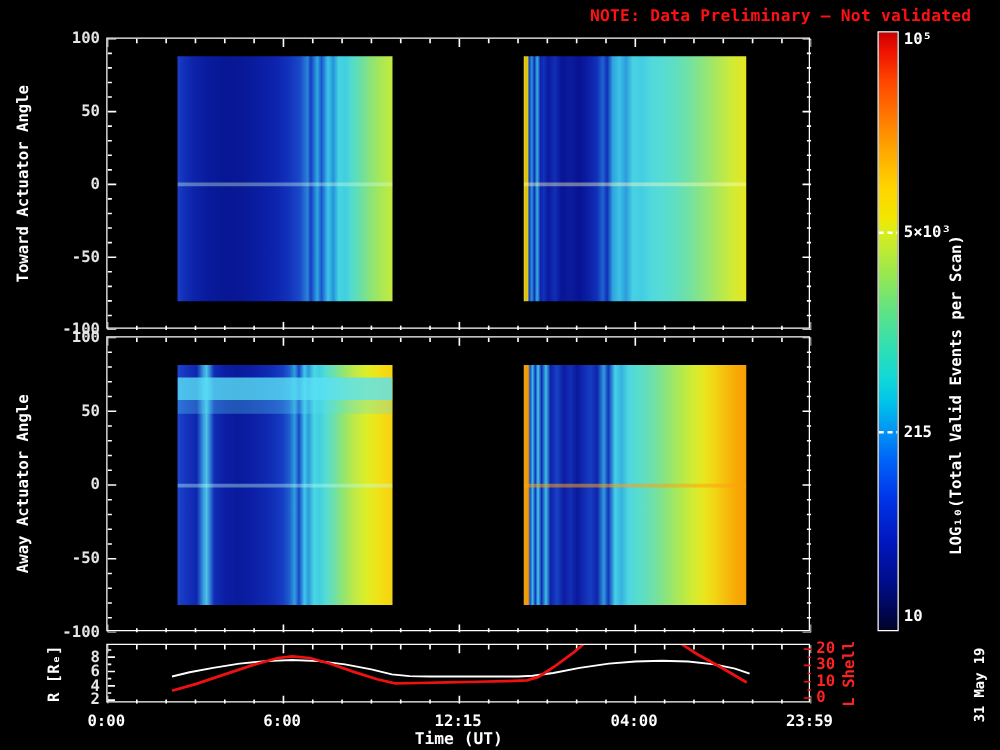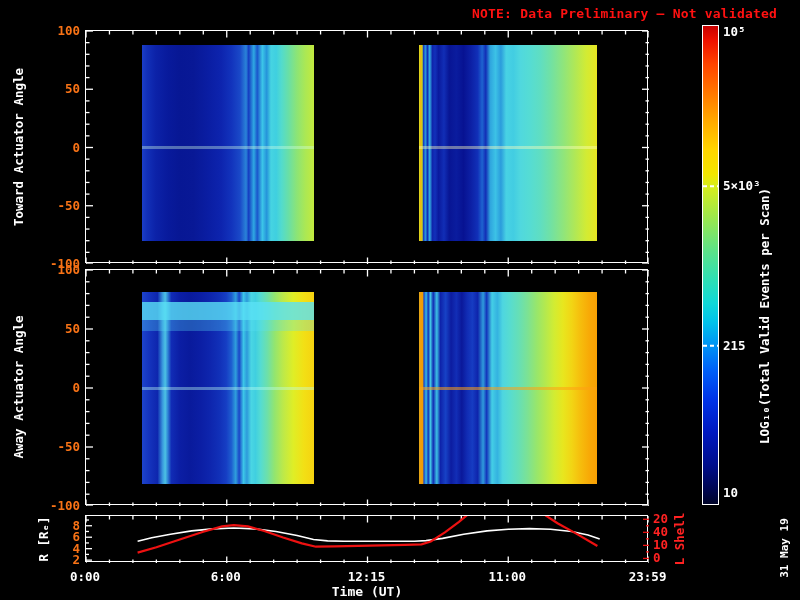--- a/index.html
+++ b/index.html
@@ -6,21 +6,21 @@
   #fig{position:relative;width:800px;height:600px;background:#000;
        font-family:"DejaVu Sans Mono","DejaVu Sans",monospace;}
   .txt{position:absolute;color:#fff;font-weight:bold;white-space:nowrap;}
   .title{left:48px;top:6px;font-size:13px;letter-spacing:.2px;}
   .note{left:455px;top:6px;font-size:13px;color:#ff1111;letter-spacing:.2px;padding-left:17px;}
   .rot{transform:translate(-50%,-50%) rotate(-90deg);transform-origin:center;}
   .ylabel{font-size:12.5px;}
   .panel{position:absolute;border:1px solid #fff;box-sizing:border-box;background:#000;}
   .seg{position:absolute;overflow:hidden;}
   .band{position:absolute;}
-  .ticklab{position:absolute;color:#f97316;font-weight:bold;font-size:12.5px;white-space:nowrap;
+  .ticklab{position:absolute;color:#e5e5e5;font-weight:bold;font-size:12.5px;white-space:nowrap;
            transform:translateY(-50%);}
   .xlab{position:absolute;color:#fff;font-weight:bold;font-size:12.5px;white-space:nowrap;
         transform:translateX(-50%);}
   .red{color:#ff2222;}
   .cbar{position:absolute;border:1px solid #fff;box-sizing:content-box;}
   .cblab{position:absolute;color:#fff;font-weight:bold;font-size:12.5px;white-space:nowrap;
          transform:translateY(-50%);}
   .xtitle{font-size:13px;transform:translateX(-50%);}
   .wm{font-size:11px;font-weight:bold;}
   svg{position:absolute;left:0;top:0;}
@@ -327,27 +327,27 @@
         <polyline points="51.6,25.2 65.7,21.8 84.5,18.3 105.6,14.9 126.7,12.9 147.8,12.0 168.9,12.9 190.0,15.5 211.1,19.5 227.5,23.5 241.6,24.9 258.0,25.2 281.5,25.2 305.0,25.2 328.4,25.2 340.1,24.6 356.6,22.4 377.7,18.3 401.1,14.9 422.3,13.2 443.4,12.6 464.5,13.2 485.6,15.5 502.0,18.9 513.7,22.9" fill="none" stroke="#ffffff" stroke-width="1.6"></polyline>
         <polyline points="51.6,36.6 70.4,31.3 93.8,23.5 117.3,15.7 136.1,10.4 147.8,9.1 161.9,10.4 178.3,15.0 197.1,21.5 215.8,27.4 229.9,30.7 248.7,30.4 272.1,29.9 295.6,29.4 319.0,28.9 335.5,28.3 344.8,25.5 358.9,16.3 373.0,5.9 382.4,-2.0" fill="none" stroke="#ee1111" stroke-width="2.2"></polyline>
         <polyline points="457.4,-2.0 471.5,7.2 490.3,17.6 511.4,30.0" fill="none" stroke="#ee1111" stroke-width="2.2"></polyline>
       </svg>
     </div>
     <div class="ticklab" style="right: 720px; top: 524.744px; text-align: right;">8</div>
     <div class="ticklab" style="right: 720px; top: 536.207px; text-align: right;">6</div>
     <div class="ticklab" style="right: 720px; top: 547.671px; text-align: right;">4</div>
     <div class="ticklab" style="right: 720px; top: 559.134px; text-align: right;">2</div>
     <div class="ticklab red" style="left: 653px; top: 518.264px;">20</div>
-    <div class="ticklab red" style="left: 653px; top: 531.319px;">40</div>
+    <div class="ticklab red" style="left: 653px; top: 531.319px;">30</div>
     <div class="ticklab red" style="left: 653px; top: 544.375px;">10</div>
     <div class="ticklab red" style="left: 653px; top: 557.431px;">0</div>
     <div class="xlab" style="left: 85px; top: 569px;">0:00</div>
     <div class="xlab" style="left: 225.75px; top: 569px; text-align: center;">6:00</div>
     <div class="xlab" style="left: 366.5px; top: 569px;">12:15</div>
-    <div class="xlab" style="left: 507.25px; top: 569px;">11:00</div>
+    <div class="xlab" style="left: 507.25px; top: 569px;">04:00</div>
     <div class="xlab" style="left: 647.601px; top: 569px;">23:59</div>
     <div class="cbar" style="left: 702px; top: 25px; width: 15px; height: 478px; background: linear-gradient(rgb(200, 0, 0) 0%, rgb(238, 17, 0) 3%, rgb(255, 68, 0) 8%, rgb(255, 119, 0) 14%, rgb(255, 170, 0) 20%, rgb(255, 213, 0) 26%, rgb(242, 230, 0) 31%, rgb(216, 238, 28) 33.5%, rgb(156, 232, 76) 40%, rgb(92, 226, 136) 47%, rgb(46, 223, 180) 53%, rgb(16, 216, 216) 58%, rgb(0, 194, 234) 62%, rgb(0, 150, 244) 66.5%, rgb(0, 96, 248) 72%, rgb(0, 52, 232) 78%, rgb(0, 24, 192) 85%, rgb(0, 13, 138) 92%, rgb(0, 6, 80) 97%, rgb(0, 4, 40) 100%);">
       <svg width="15" height="478">
         <line x1="0" y1="160.13" x2="15" y2="160.13" stroke="#fff" stroke-width="2" stroke-dasharray="4 3"></line>
         <line x1="0" y1="319.78200000000004" x2="15" y2="319.78200000000004" stroke="#fff" stroke-width="2" stroke-dasharray="4 3"></line>
       </svg>
     </div>
     <div class="cblab" style="left: 723px; top: 30.736px; text-align: center;">10⁵</div>
     <div class="cblab" style="left: 723px; top: 185.13px;">5×10³</div>
     <div class="cblab" style="left: 723px; top: 344.782px;">215</div>

